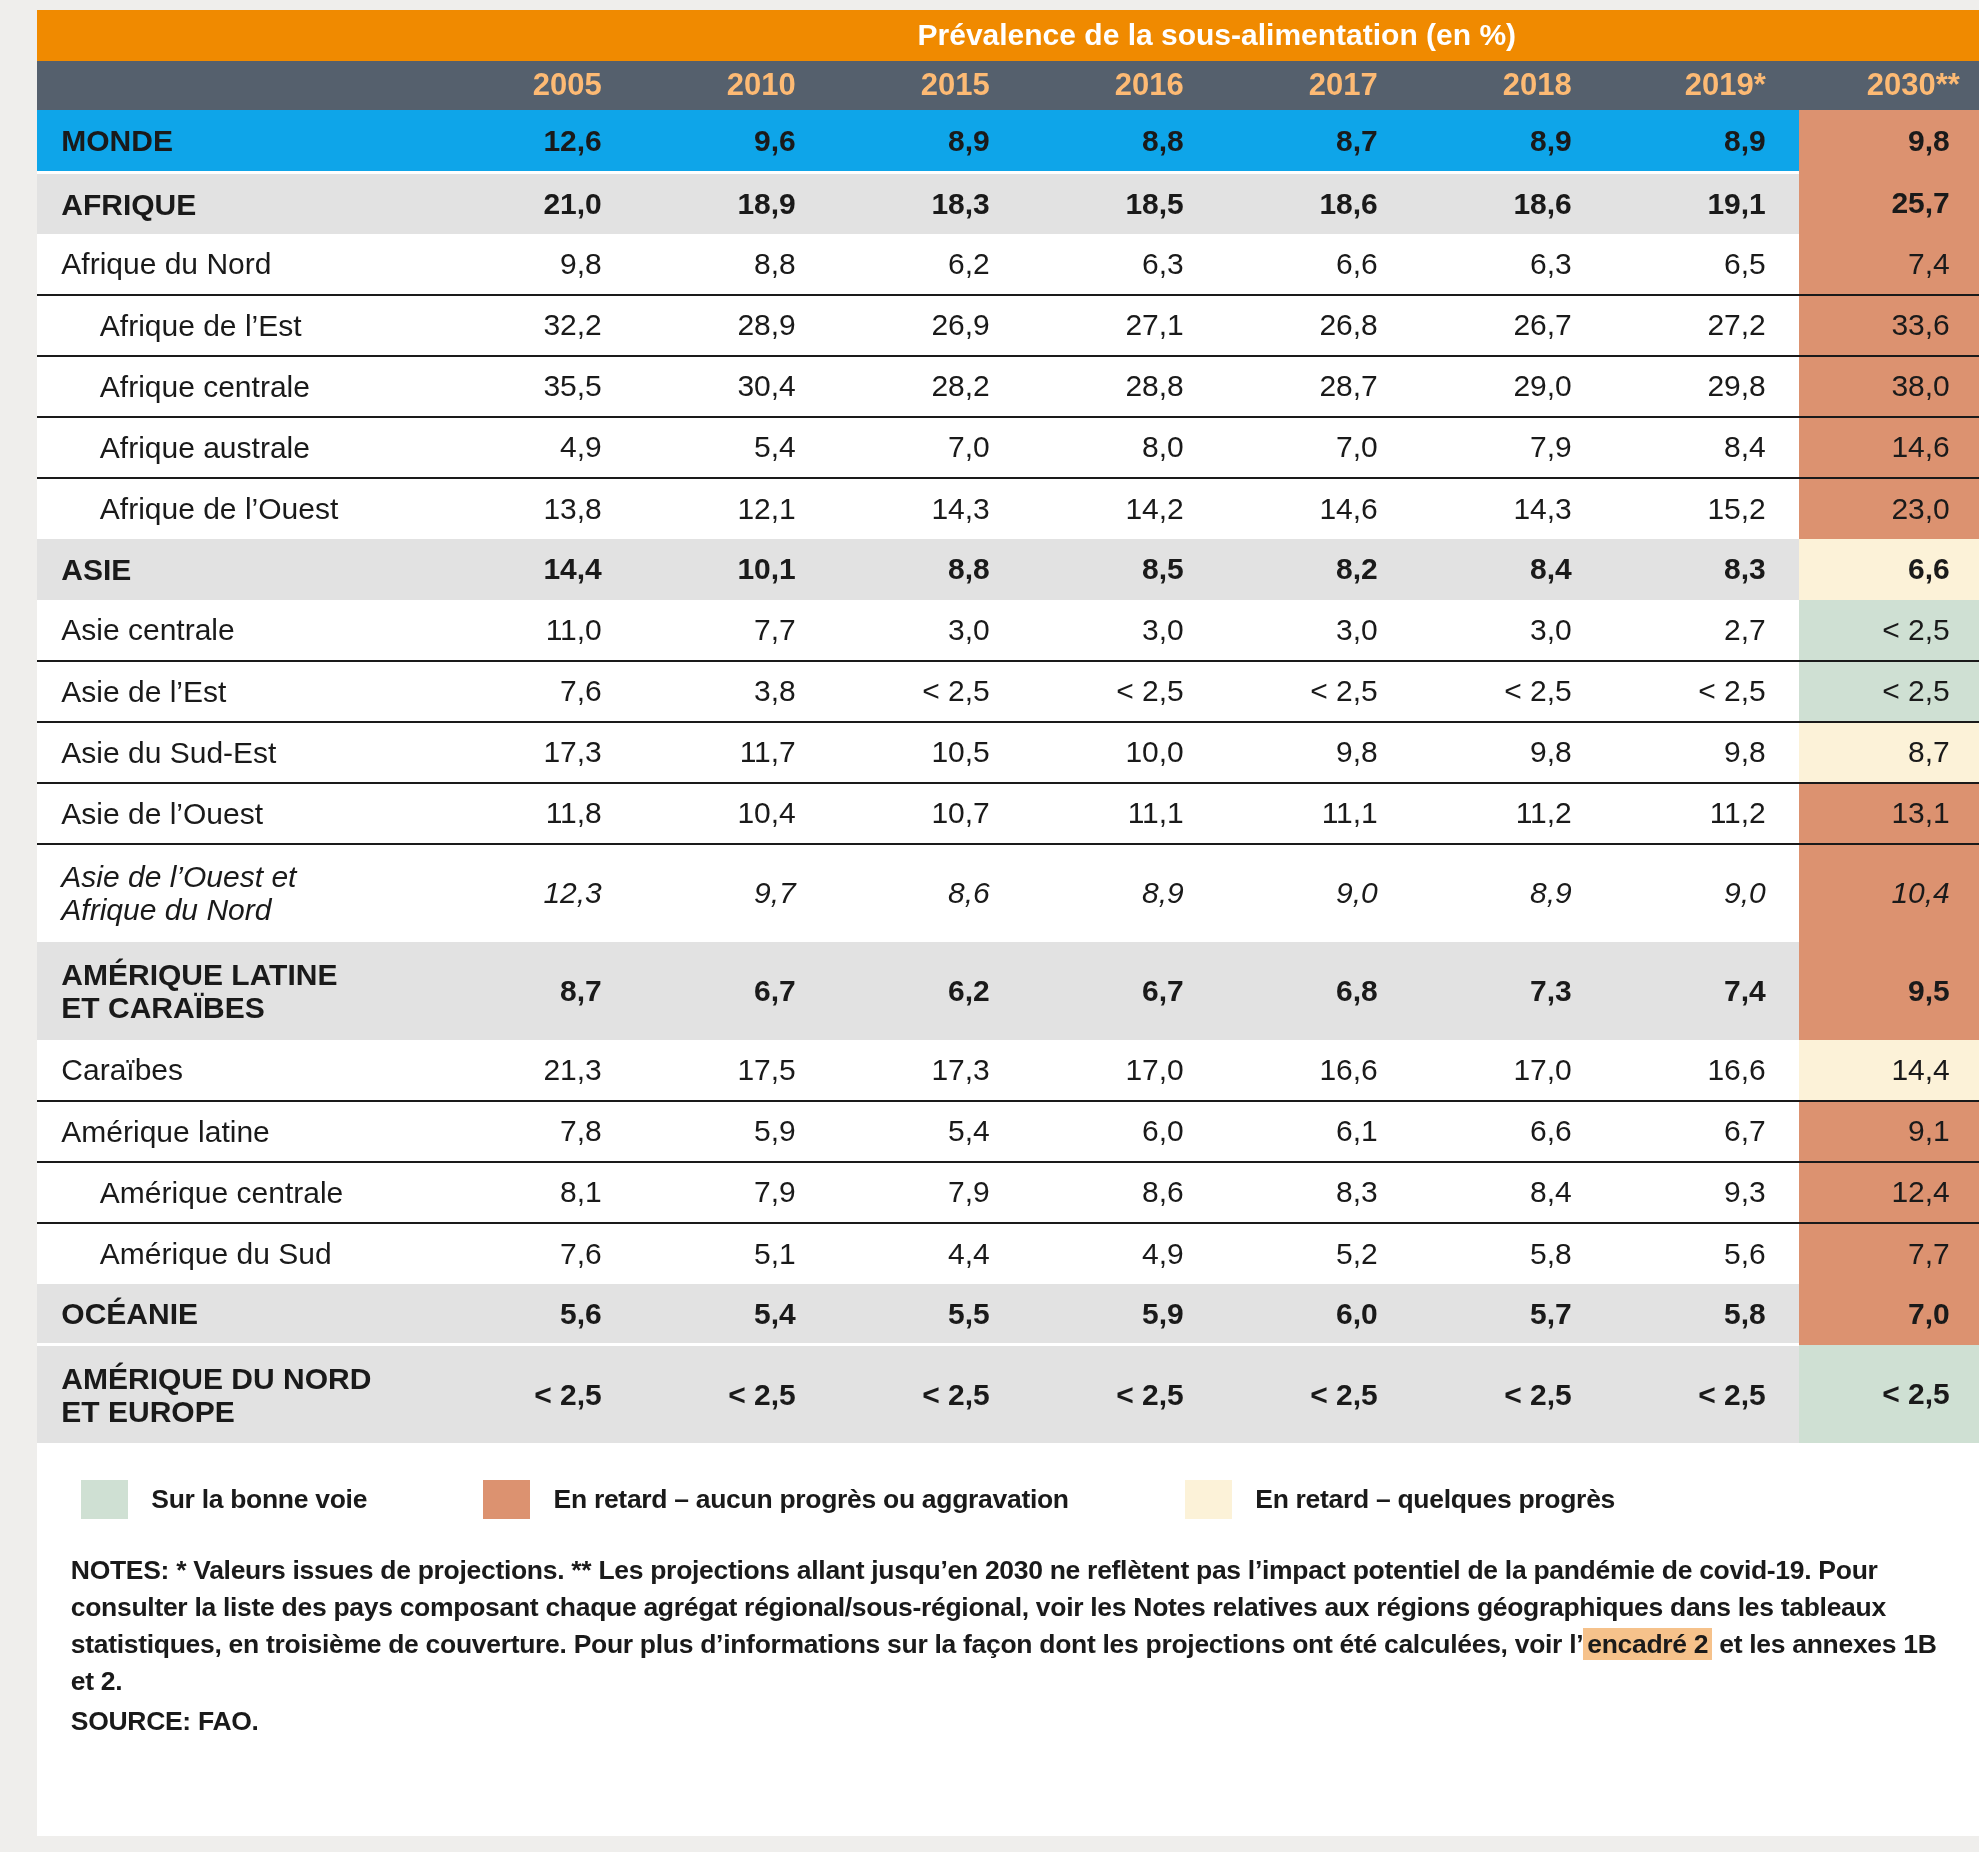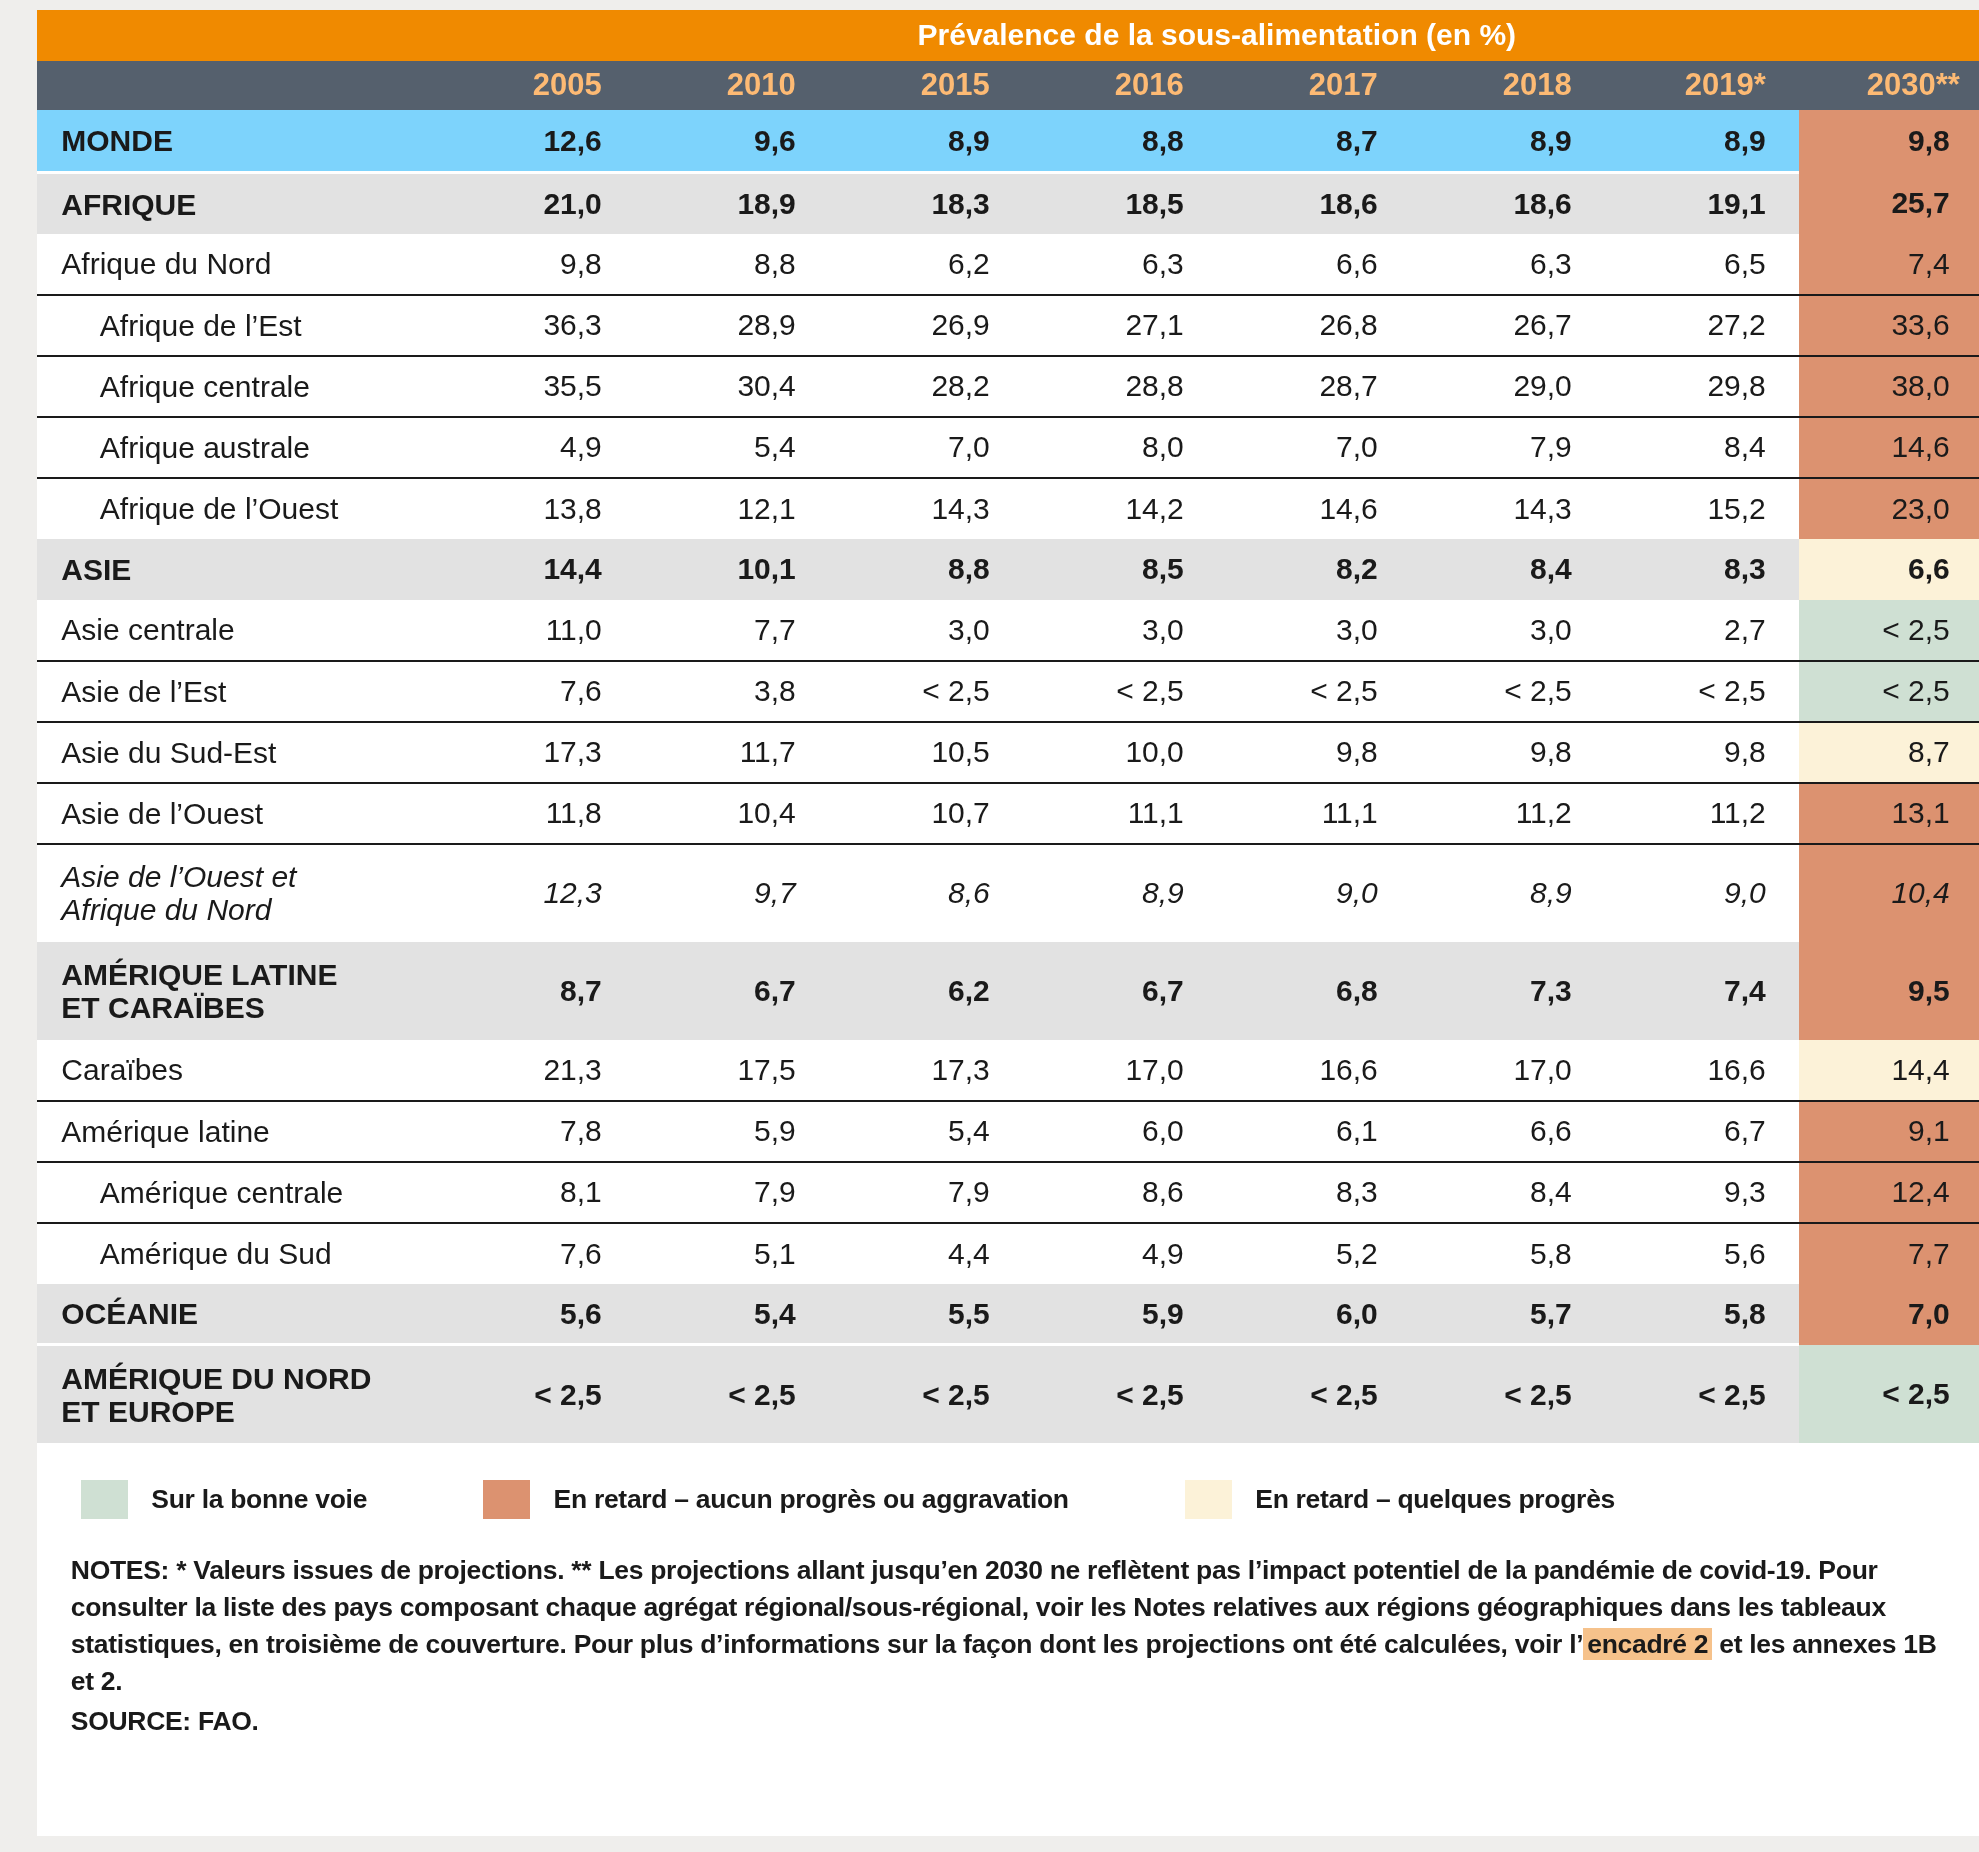--- a/index.html
+++ b/index.html
@@ -35,21 +35,21 @@
   tbody tr{height:61px;}
   tbody tr.tall{height:98px;}
   tbody tr.band-dark{height:63px;}
   td{padding:0;vertical-align:middle;font-size:30px;}
   td.lbl{text-align:left;padding-left:24.5px;white-space:pre-line;line-height:33px;}
   td.num{text-align:right;padding-right:33px;}
   td.c2030{padding-right:43px;}
   tr.indent td.lbl{padding-left:63px;}
   tr.italic td{font-style:italic;}
   tr.band td{background:#e2e2e2;font-weight:700;}
-  tr.band-dark td{background:#7dd3fc;font-weight:700;}
+  tr.band-dark td{background:#0ea5e9;font-weight:700;}
   tr.divider td{border-top:2px solid #1a1a1a;}
   tr.gap td:not(.c2030){border-top:3.9px solid #ffffff;}
   td.c2030.off-track{background:#dc9270;}
   td.c2030.some-progress{background:#fcf2d8;}
   td.c2030.on-track{background:#cfe0d3;}
 
   
   .legend{display:flex;align-items:center;padding:37px 0 0 44px;}
   .litem{display:flex;align-items:center;margin-right:116px;}
   .swatch{width:47px;height:39px;display:inline-block;margin-right:23.5px;}
@@ -130,21 +130,21 @@
             <td class="num">8,8</td>
             <td class="num">6,2</td>
             <td class="num">6,3</td>
             <td class="num">6,6</td>
             <td class="num">6,3</td>
             <td class="num">6,5</td>
             <td class="num c2030 off-track">7,4</td>
           </tr>
           <tr class="indent divider">
             <td class="lbl">Afrique de l’Est</td>
-            <td class="num">36,3</td>
+            <td class="num">32,2</td>
             <td class="num">28,9</td>
             <td class="num">26,9</td>
             <td class="num">27,1</td>
             <td class="num">26,8</td>
             <td class="num">26,7</td>
             <td class="num">27,2</td>
             <td class="num c2030 off-track">33,6</td>
           </tr>
           <tr class="indent divider">
             <td class="lbl">Afrique centrale</td>

